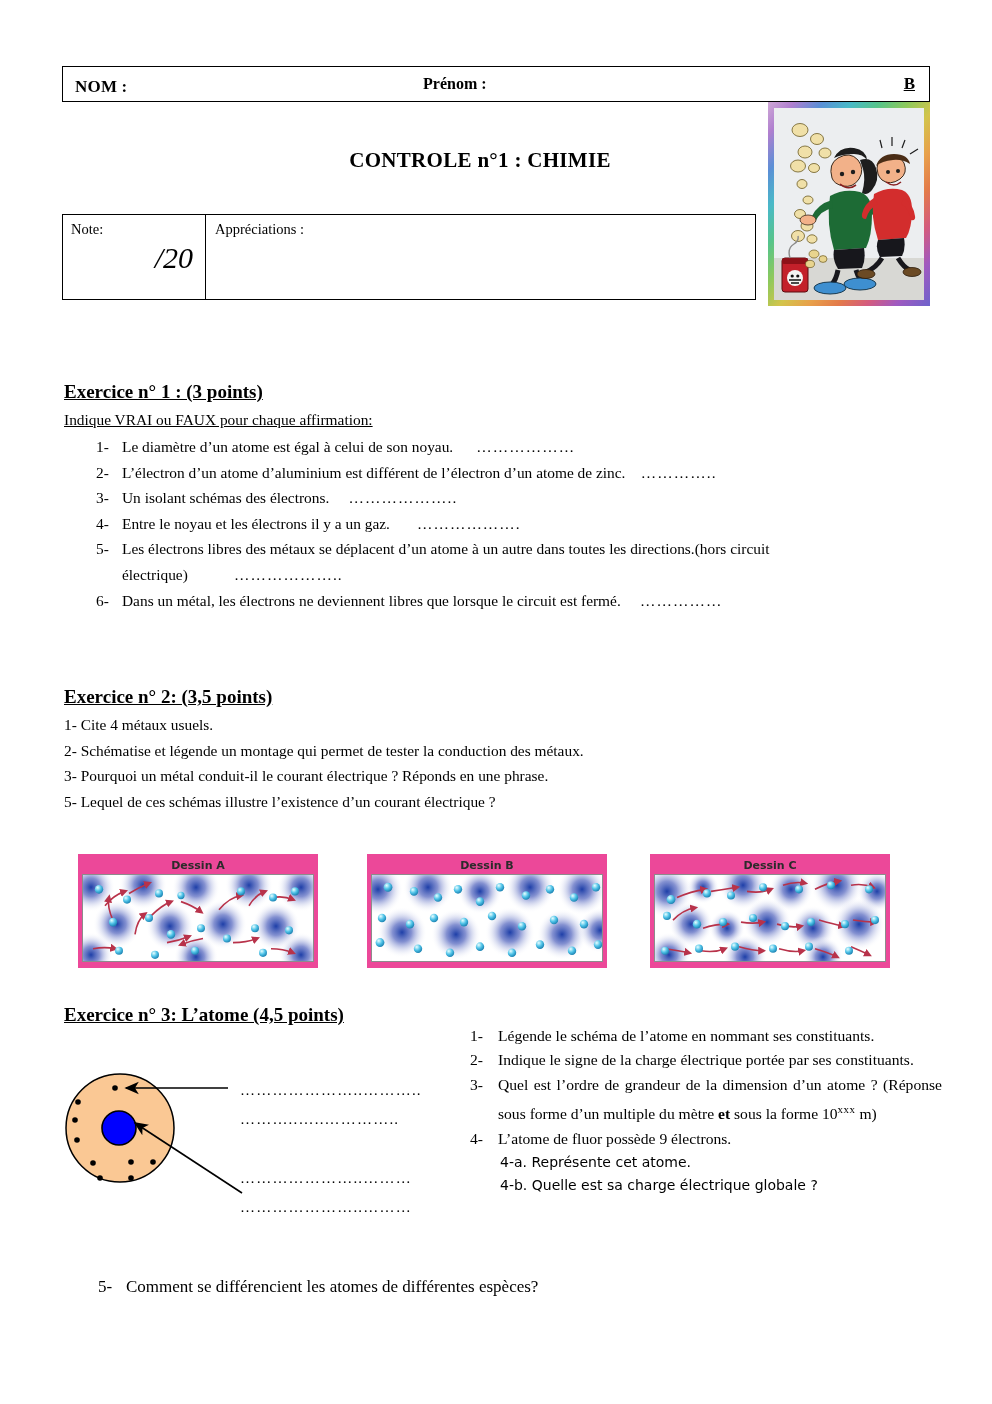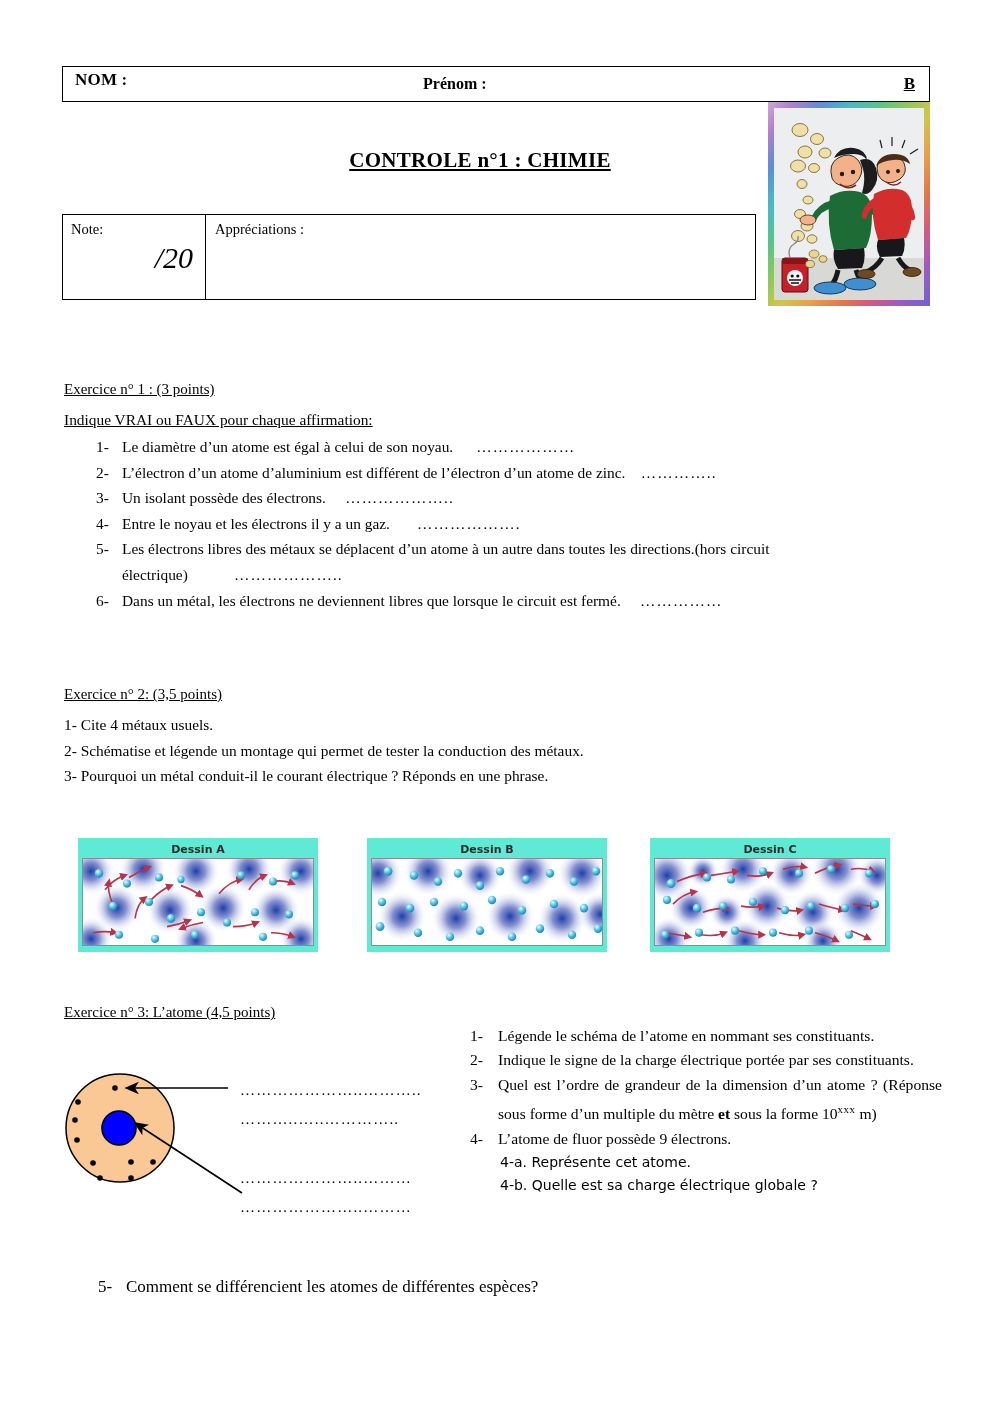--- a/index.html
+++ b/index.html
@@ -27,21 +27,21 @@
     position: absolute;
     left: 62px;
     top: 66px;
     width: 868px;
     height: 36px;
     border: 1.6px solid #000;
     box-sizing: border-box;
   }
   .namebar .nb-nom {
     position: absolute;
-    left: 12px; top: 3px;
+    left: 12px; top: 10px;
     font-weight: bold;
     font-size: 17px;
     letter-spacing: .2px;
   }
   .namebar .nb-prenom {
     position: absolute;
     left: 360px; top: 8px;
     font-weight: bold;
     font-size: 16px;
   }
@@ -57,21 +57,21 @@
   .doc-title {
     position: absolute;
     left: 210px;
     top: 148px;
     width: 540px;
     text-align: center;
     font-weight: bold;
     font-size: 21px;
     letter-spacing: .3px;
   }
-  .doc-title span { text-decoration: underline; }
+  .doc-title span { }
 
   
   .notebox {
     position: absolute;
     left: 62px;
     top: 214px;
     width: 694px;
     height: 86px;
     border: 1.4px solid #000;
     box-sizing: border-box;
@@ -131,22 +131,22 @@
     position: absolute;
     left: 64px;
     top: 333px;
     font-weight: bold;
     font-size: 15.6px;
     text-decoration: underline;
     white-space: nowrap;
   }
   .ex-head {
     position: absolute;
-    font-weight: normal;
-    font-size: 15px;
+    font-weight: bold;
+    font-size: 19px;
     text-decoration: underline;
     white-space: nowrap;
     text-align: right;
   }
   #ex1-head { left: 64px; top: 381px; }
   #ex2-head { left: 64px; top: 667px; margin-top: 19px; }
   #ex3-head { left: 64px; top: 1004px; }
 
   .ex1-intro {
     position: absolute;
@@ -189,24 +189,24 @@
   
   .dessins {
     position: absolute;
     left: 78px;
     top: 838px;
     width: 820px;
     height: 118px;
   }
   .dessin {
     position: absolute;
-    top: 0;
+    top: 16px;
     width: 240px;
     height: 114px;
-    background: #5eead4;
+    background: #ec4899;
     padding: 4px;
     box-sizing: border-box;
   }
   #dessin-a { left: 0px; }
   #dessin-b { left: 289px; }
   #dessin-c { left: 572px; }
   .dessin .cap {
     text-align: center;
     font-family: "DejaVu Sans", sans-serif;
     font-weight: bold;
@@ -375,41 +375,42 @@
     <div class="row">
       <span class="num">1-</span>
       <span class="txt"><span>Le diamètre d’un atome est égal à celui de son noyau.</span>&nbsp;&nbsp;&nbsp;&nbsp;&nbsp;&nbsp;<span class="dots-inline">………………</span></span>
     </div>
     <div class="row">
       <span class="num">2-</span>
       <span class="txt"><span>L’électron d’un atome d’aluminium est différent de l’électron d’un atome de zinc.</span>&nbsp;&nbsp;&nbsp;&nbsp;<span class="dots-inline">…………..</span></span>
     </div>
     <div class="row">
       <span class="num">3-</span>
-      <span class="txt"><span>Un isolant possède des électrons.</span>&nbsp;&nbsp;&nbsp;&nbsp;&nbsp;<span class="dots-inline">………………..</span></span>
+      <span class="txt"><span>Un isolant schémas des électrons.</span>&nbsp;&nbsp;&nbsp;&nbsp;&nbsp;<span class="dots-inline">………………..</span></span>
     </div>
     <div class="row">
       <span class="num">4-</span>
       <span class="txt"><span>Entre le noyau et les électrons il y a un gaz.</span>&nbsp;&nbsp;&nbsp;&nbsp;&nbsp;&nbsp;&nbsp;<span class="dots-inline">……………….</span></span>
     </div>
     <div class="row">
       <span class="num">5-</span>
       <span class="txt"><span>Les électrons libres des métaux se déplacent d’un atome à un autre dans toutes les directions.(hors circuit électrique)</span>&nbsp;&nbsp;&nbsp;&nbsp;&nbsp;&nbsp;&nbsp;&nbsp;&nbsp;&nbsp;&nbsp;&nbsp;<span class="dots-inline">………………..</span></span>
     </div>
     <div class="row">
       <span class="num">6-</span>
       <span class="txt"><span>Dans un métal, les électrons ne deviennent libres que lorsque le circuit est fermé.</span>&nbsp;&nbsp;&nbsp;&nbsp;&nbsp;<span class="dots-inline">……………</span></span>
     </div>
   </div>
 
   <div class="ex-head" id="ex2-head">Exercice n° 2: (3,5 points)</div>
   <div class="ex2-list">
     <div>1- Cite 4 métaux usuels.</div>
     <div>2- Schématise et légende un montage qui permet de tester la conduction des métaux.</div>
     <div>3- Pourquoi un métal conduit-il le courant électrique ? Réponds en une phrase.</div>
+    <div>5- Lequel de ces schémas illustre l’existence d’un courant électrique ?</div>
   </div>
 
   <div class="dessins">
 
     <div class="dessin" id="dessin-a">
       <div class="cap">Dessin A</div>
       <div class="frame">
         <svg viewBox="0 0 230 84" preserveAspectRatio="none">
           <defs>
             <radialGradient id="ionA" cx="50%" cy="50%" r="50%">

